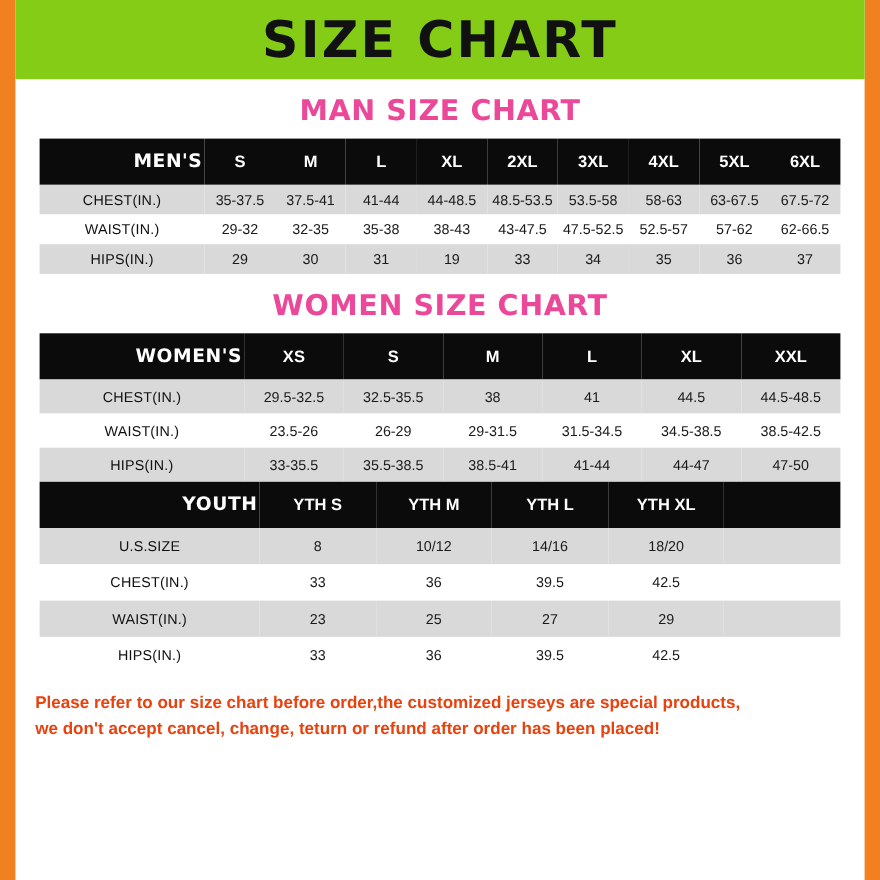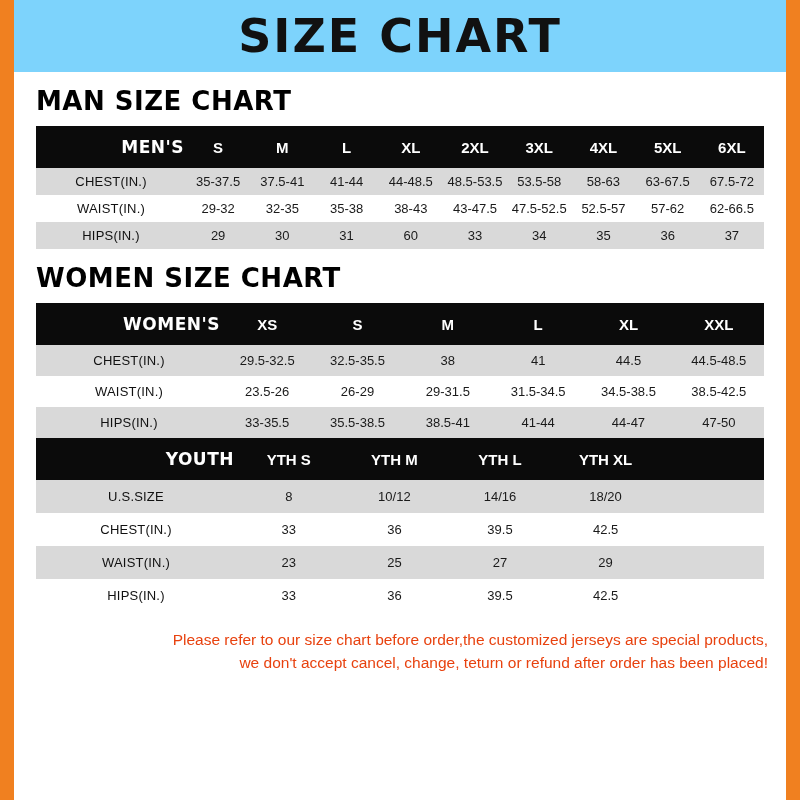--- a/index.html
+++ b/index.html
@@ -17,42 +17,43 @@
     position: relative;
     width: 800px;
     height: 800px;
     box-sizing: border-box;
     border-left: 14px solid #f08020;
     border-right: 14px solid #f08020;
     background: #ffffff;
   }
   .banner {
     height: 72px;
-    background: #7dd3fc;
+    background: #84cc16;
     display: flex;
     align-items: center;
     justify-content: center;
   }
   .banner-title {
     font-family: "DejaVu Sans", sans-serif;
     font-weight: bold;
     font-size: 46px;
     letter-spacing: 2px;
     color: #111111;
     text-align: center;
     line-height: 1;
   }
   .section {
     padding: 0 22px;
   }
   .section-title {
+    text-align: center;
     font-family: "DejaVu Sans", sans-serif;
     font-weight: bold;
     font-size: 26px;
-    color: #000000;
+    color: #ec4899;
     letter-spacing: 0.5px;
     margin: 14px 0 10px 0;
   }
   table.size-table {
     width: 100%;
     border-collapse: collapse;
     table-layout: fixed;
   }
   table.size-table th,
   table.size-table td {
@@ -93,21 +94,21 @@
   .youth thead th { font-size: 15px; margin-top: 44px; }
   .youth tbody td { padding: 9px 16px; }
   .women tbody td { padding: 8px 2px; }
   .footnote {
     margin: 16px 18px 0 18px;
     color: #e8420f;
     font-size: 15.5px;
     line-height: 1.5;
     font-family: "Liberation Sans", sans-serif;
   }
-  .footnote div { text-align: right; }
+  .footnote div { text-align: left; font-weight: bold; }
 </style>
 </head>
 <body>
 
 <div class="page">
 
   <div class="banner">
     <div class="banner-title">SIZE CHART</div>
   </div>
 
@@ -151,21 +152,21 @@
           <td>47.5-52.5</td>
           <td>52.5-57</td>
           <td>57-62</td>
           <td>62-66.5</td>
         </tr>
         <tr class="row-alt">
           <td class="label">HIPS(IN.)</td>
           <td>29</td>
           <td>30</td>
           <td>31</td>
-          <td>60</td>
+          <td>19</td>
           <td>33</td>
           <td>34</td>
           <td>35</td>
           <td>36</td>
           <td>37</td>
         </tr>
       </tbody>
     </table>
   </div>
 

